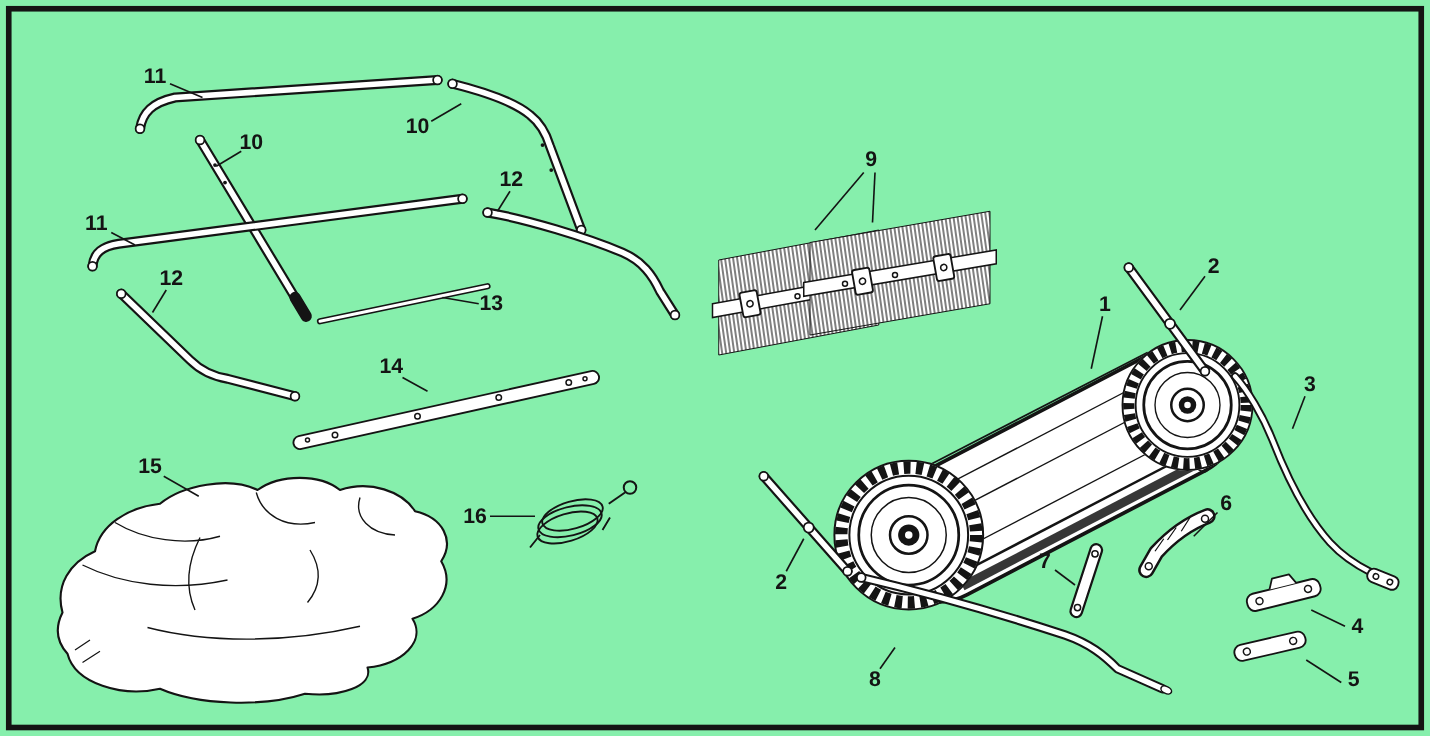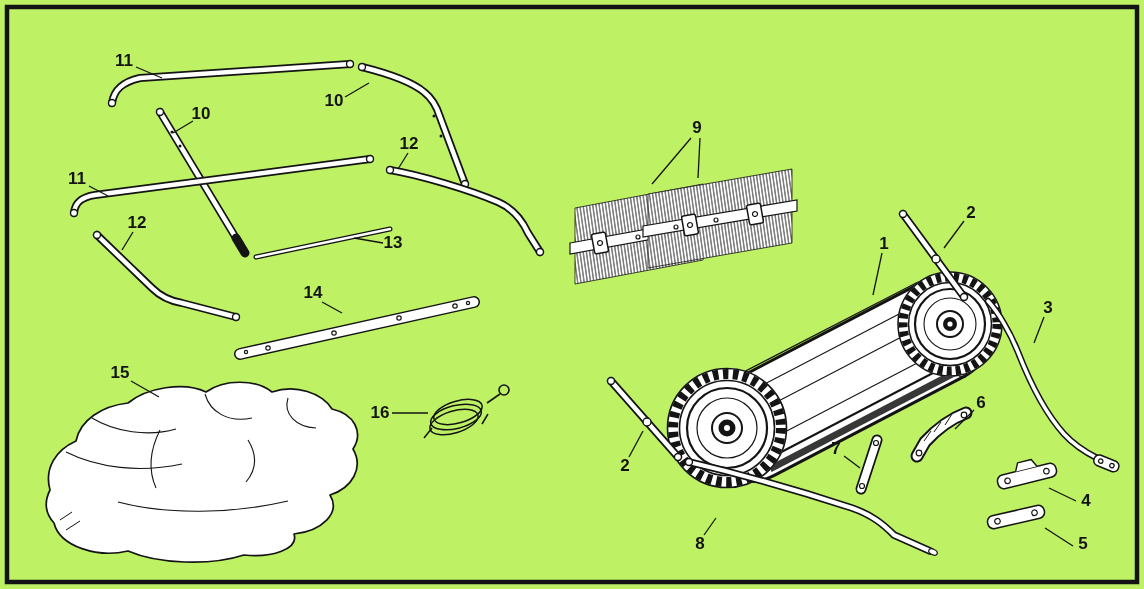--- a/index.html
+++ b/index.html
@@ -1,20 +1,20 @@
 <!DOCTYPE html>
 <html><head>
 <meta charset="utf-8">
 <style>
   html, body { margin: 0; padding: 0; background: #ffffff; }
   .canvas {
     position: relative;
     width: 1144px;
     height: 589px;
-    background: #bef264;
+    background: #86efac;
     font-family: "Liberation Sans", sans-serif;
     overflow: hidden;
   }
   svg { display: block; }
   .tube-o { fill: none; stroke: #141414; stroke-linecap: round; stroke-linejoin: round; }
   .tube-i { fill: none; stroke: #ffffff; stroke-linecap: round; stroke-linejoin: round; }
   .ln     { fill: none; stroke: #141414; }
   .leader { stroke: #141414; stroke-width: 1.3; fill: none; }
   .callout { font: bold 17px "Liberation Sans", sans-serif; fill: #141414; }
   .hole  { fill: #ffffff; stroke: #141414; stroke-width: 1.2; }

